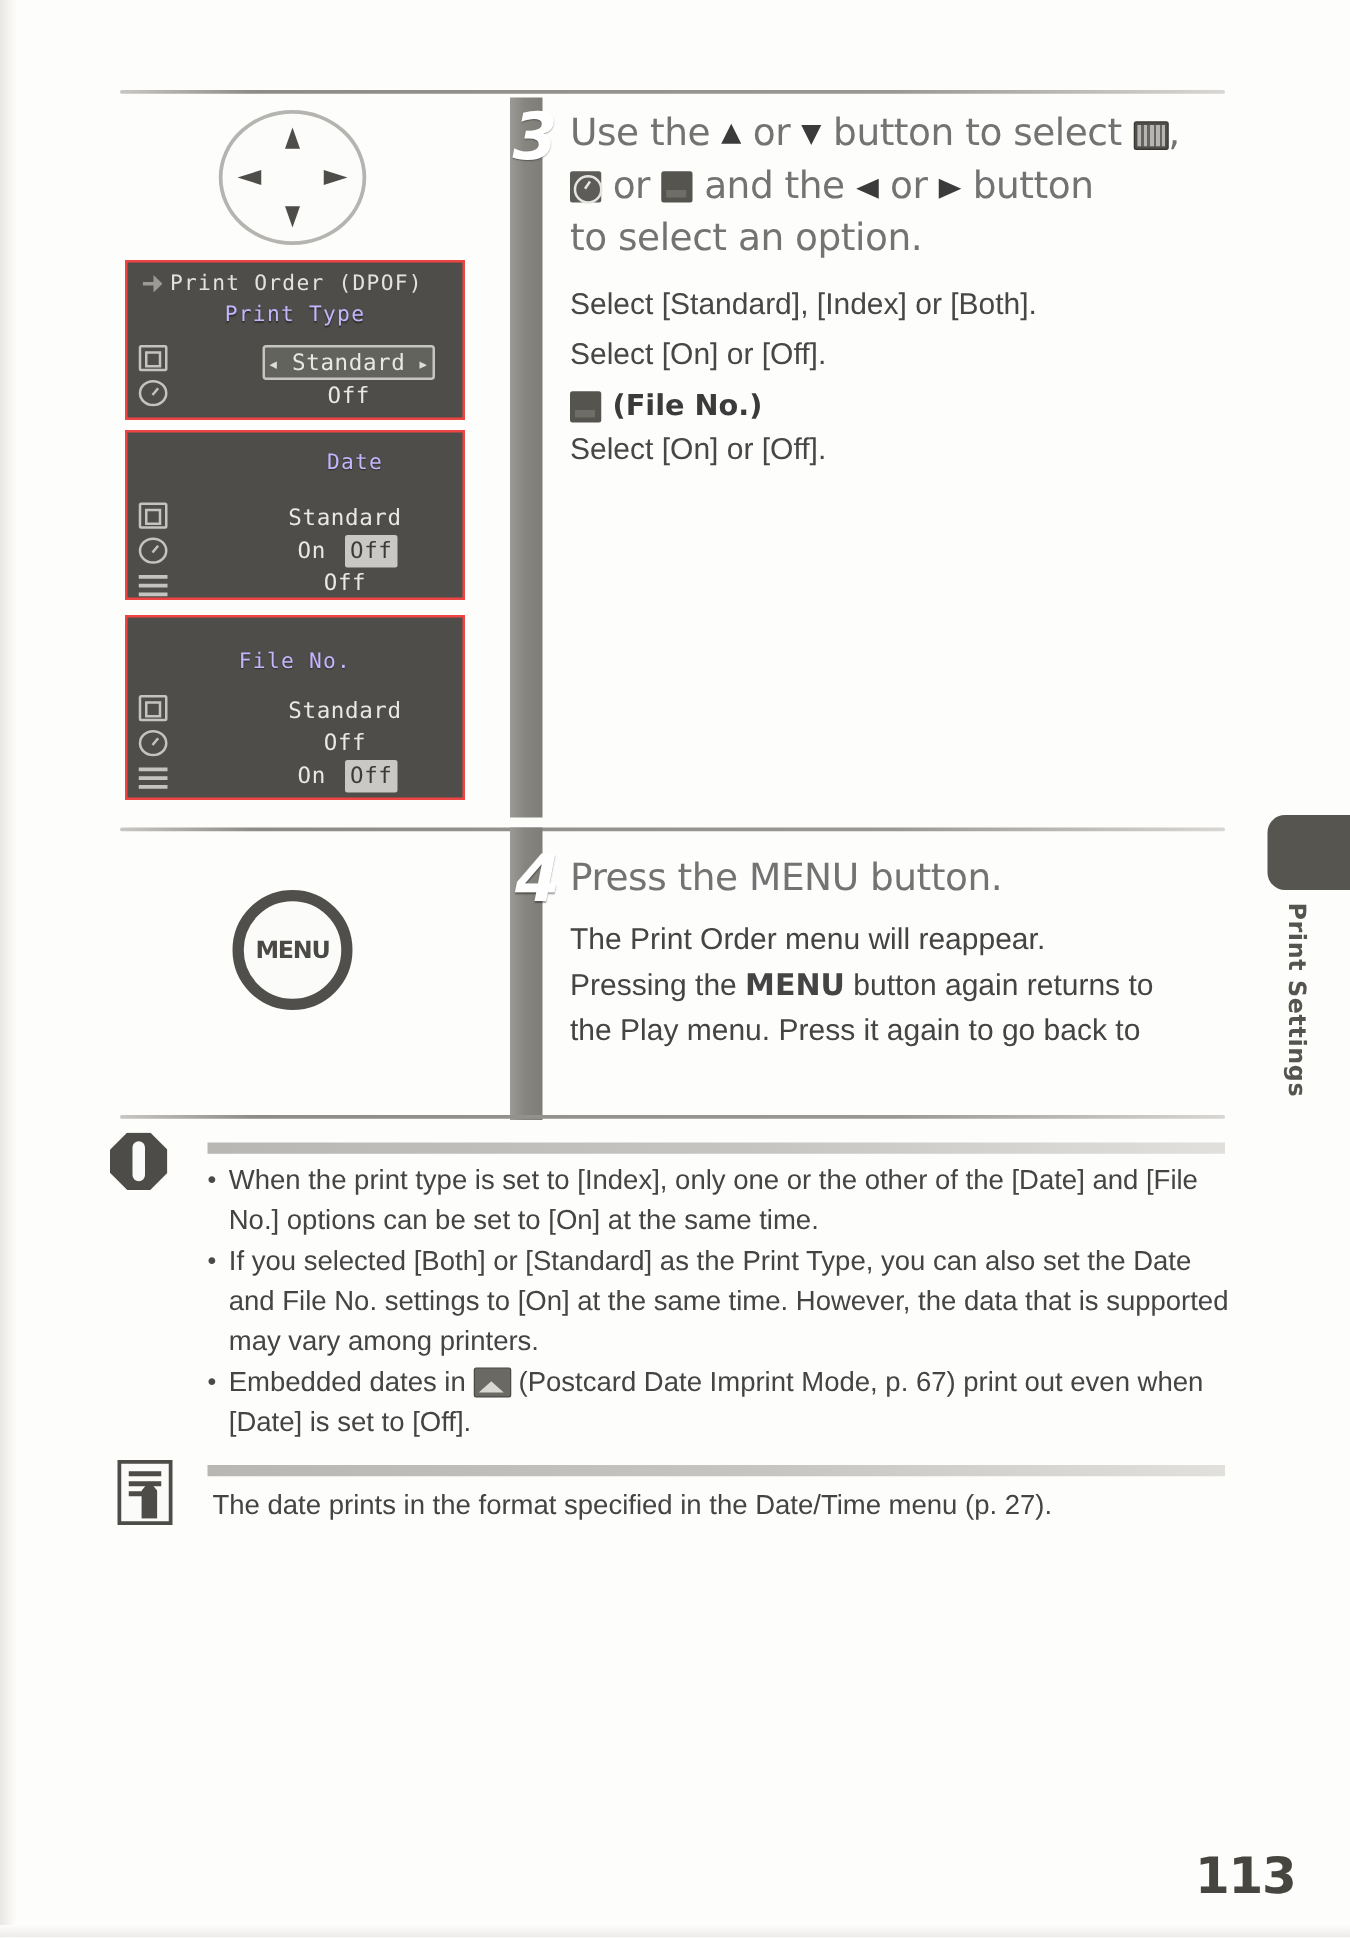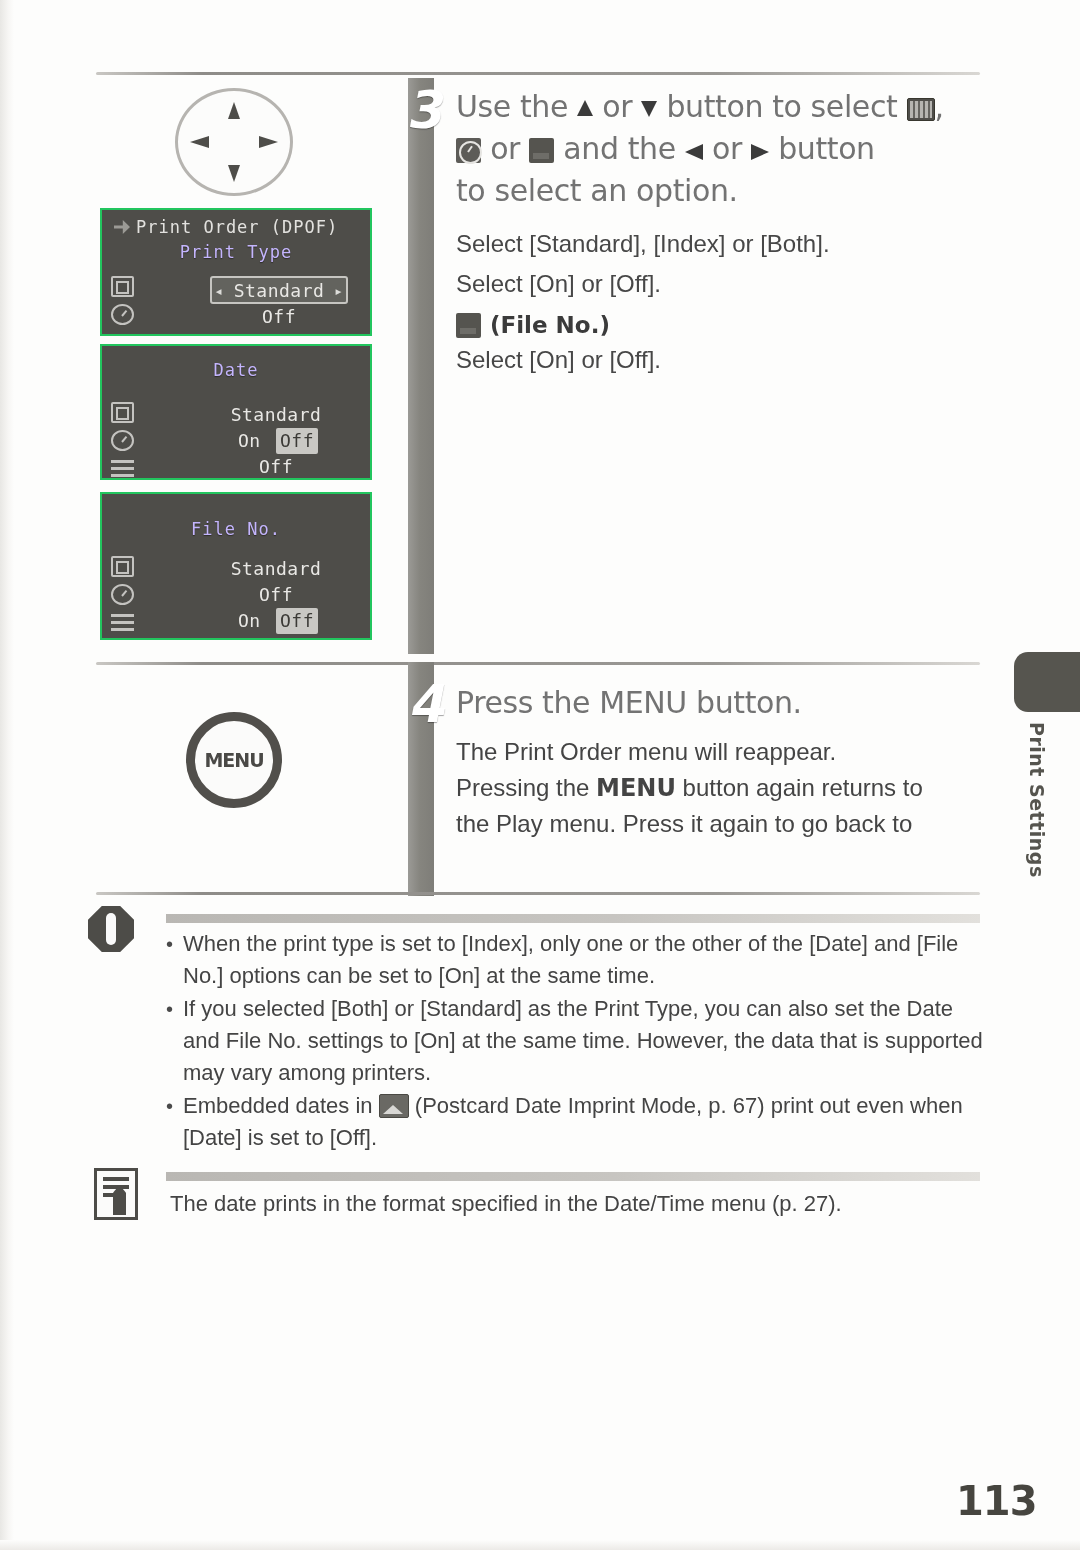--- a/index.html
+++ b/index.html
@@ -210,21 +210,21 @@
     font-weight: bold;
     font-size: 19px;
     color: #4a4946;
     letter-spacing: -1px;
   }
 
   
   .lcd {
     position: absolute;
     background: #4e4d49;
-    border: 2px solid #22c55e;
+    border: 2px solid #ef4444;
     overflow: hidden;
     font-family: "DejaVu Sans Mono", monospace;
     color: #e9e8e5;
   }
   .lcd .title {
     position: absolute;
     width: 100%;
     text-align: center;
     font-size: 17px;
     letter-spacing: 1px;
@@ -449,21 +449,21 @@
     <div class="selbox" style="left:108px; top:66px; width:138px; height:28px;"></div>
     <div class="optcol" style="left:108px; top:68px; width:138px;">
       <div>Standard</div>
       <div>Off</div>
     </div>
     <span class="carets" style="left:112px; top:72px;">◂</span>
     <span class="carets" style="left:232px; top:72px;">▸</span>
   </div>
 
   <div class="lcd" style="left:100px; top:344px; width:272px; height:136px;">
-    <div class="title" style="top:14px;">Date</div>
+    <div class="title" style="top:14px;margin-left:48px;">Date</div>
     <div class="sidebar-icons" style="top:56px;">
       <span class="si si-print"></span>
       <span class="si si-clock"></span>
       <span class="si si-file"></span>
     </div>
     <div class="optcol" style="left:98px; top:56px; width:152px;">
       <div>Standard</div>
       <div>
         <span class="opt">On</span>
         <span class="opt sel">Off</span>

